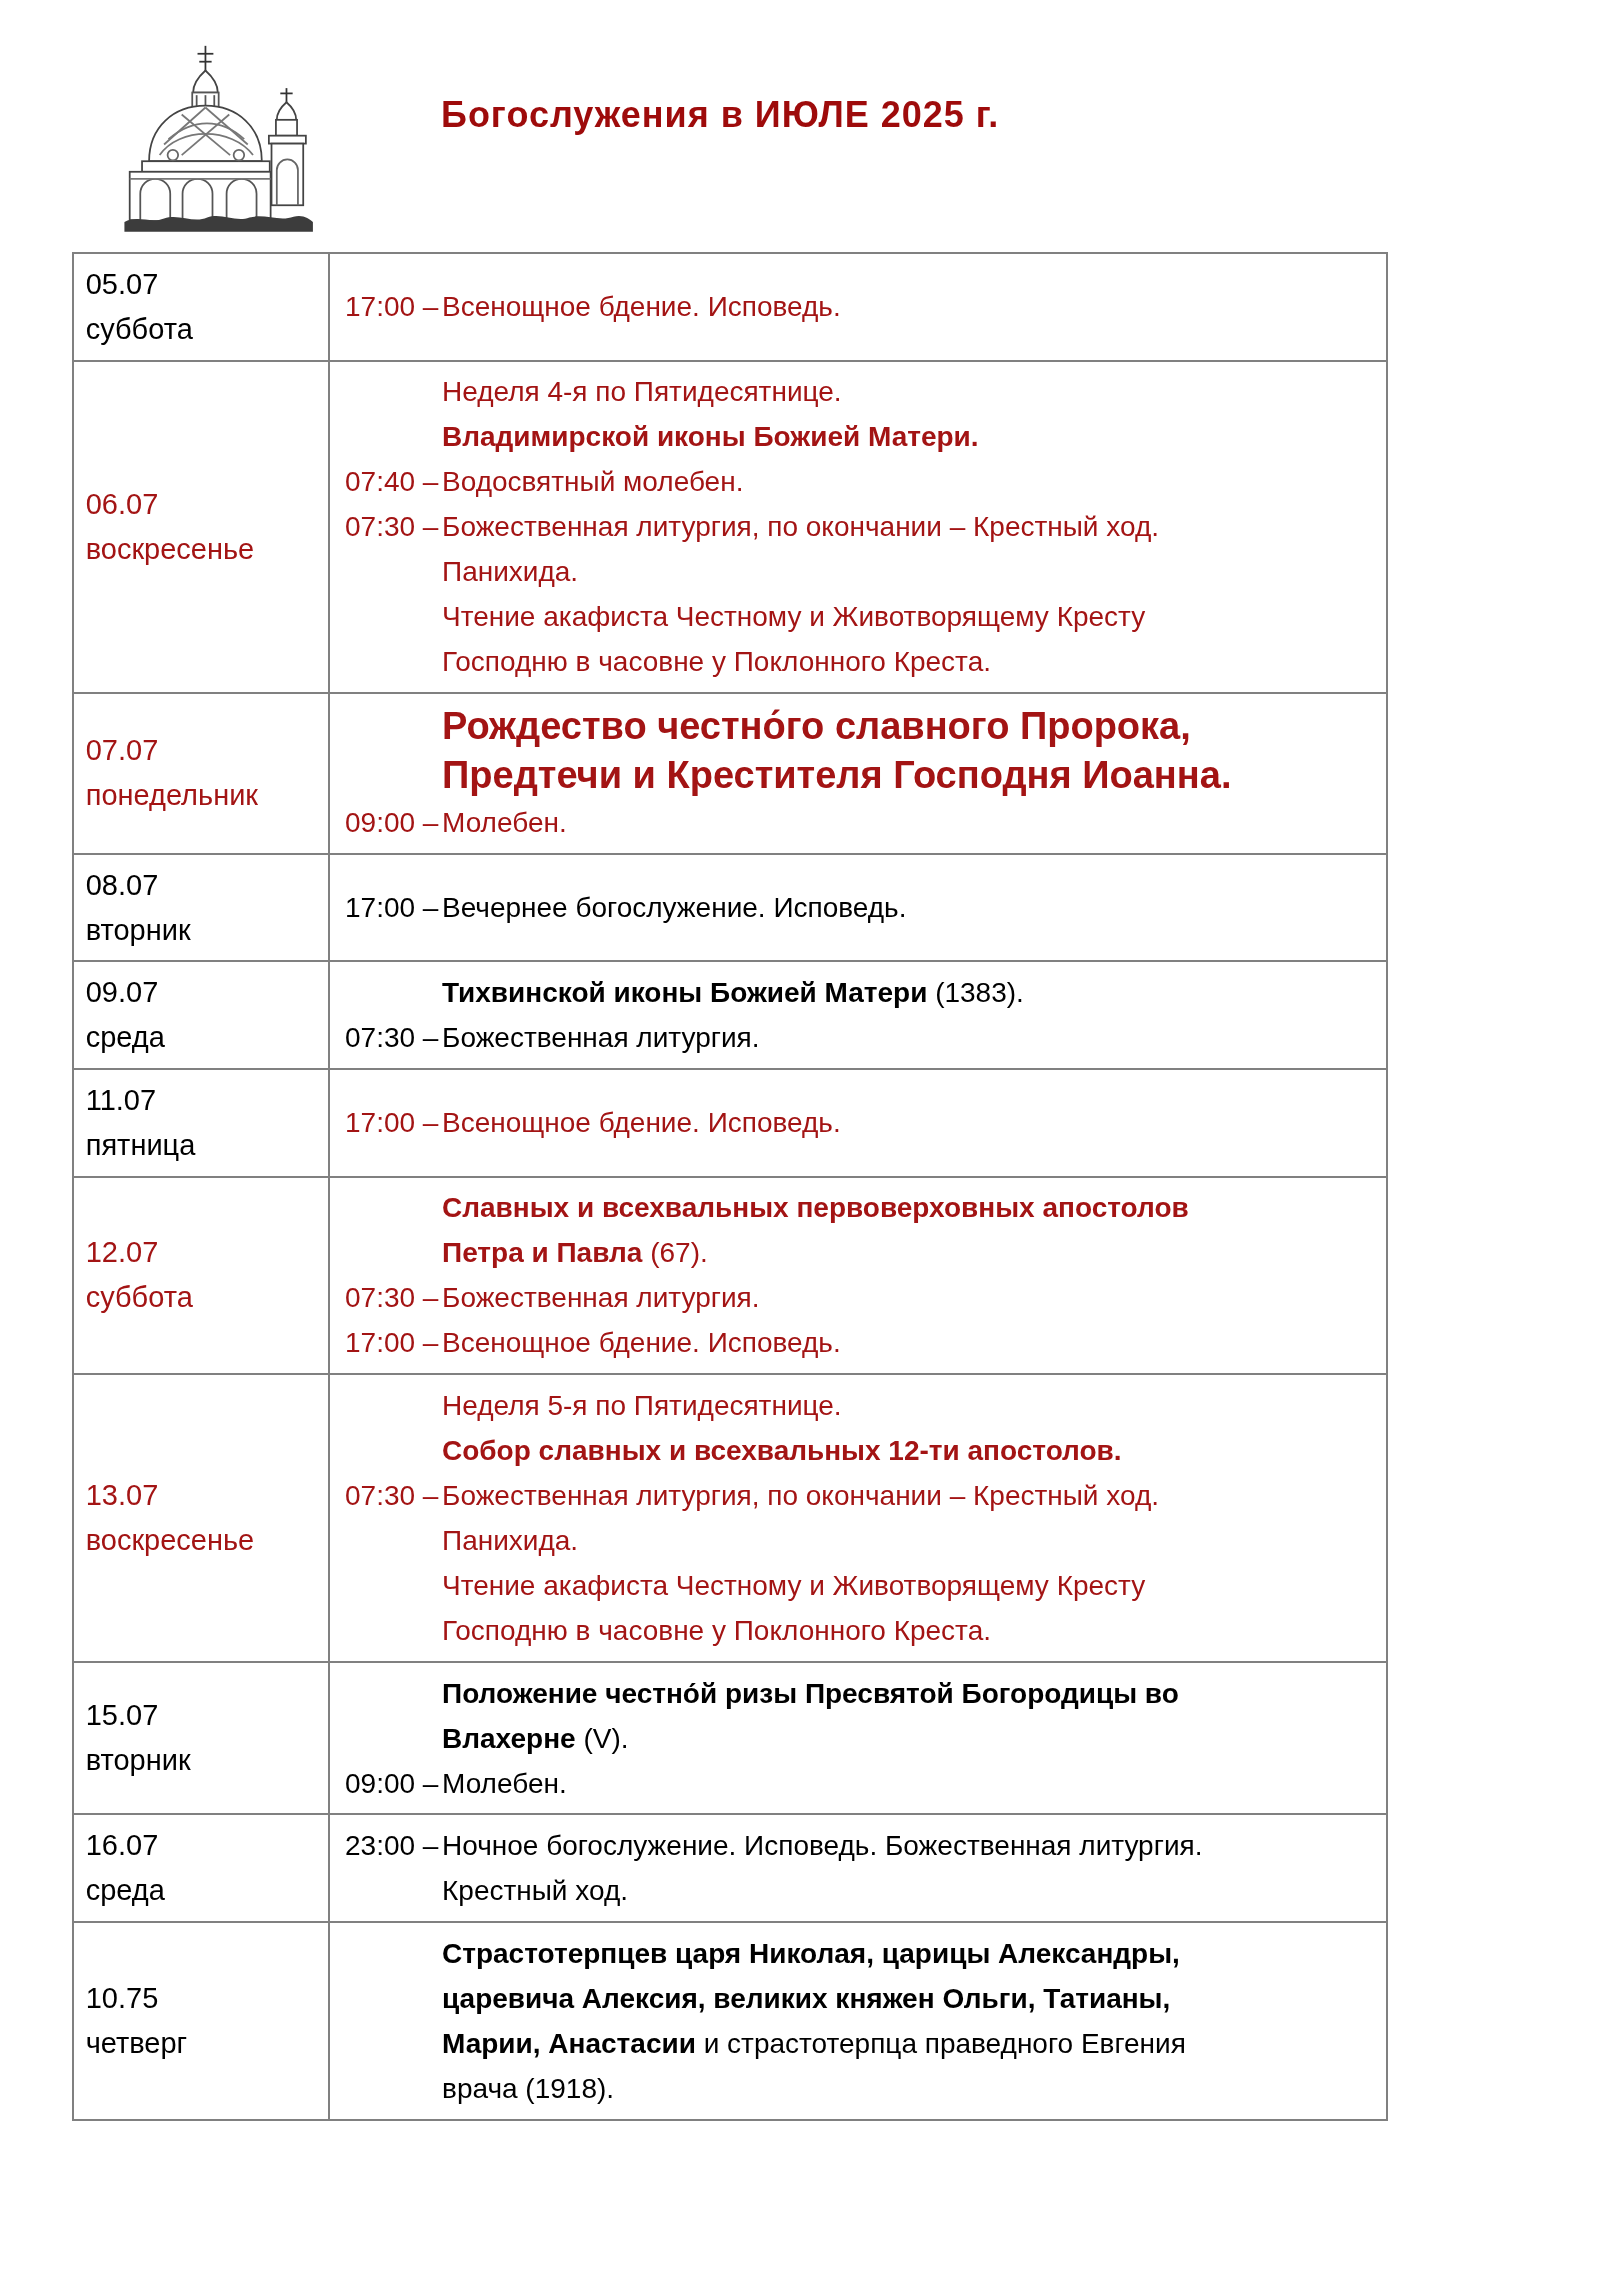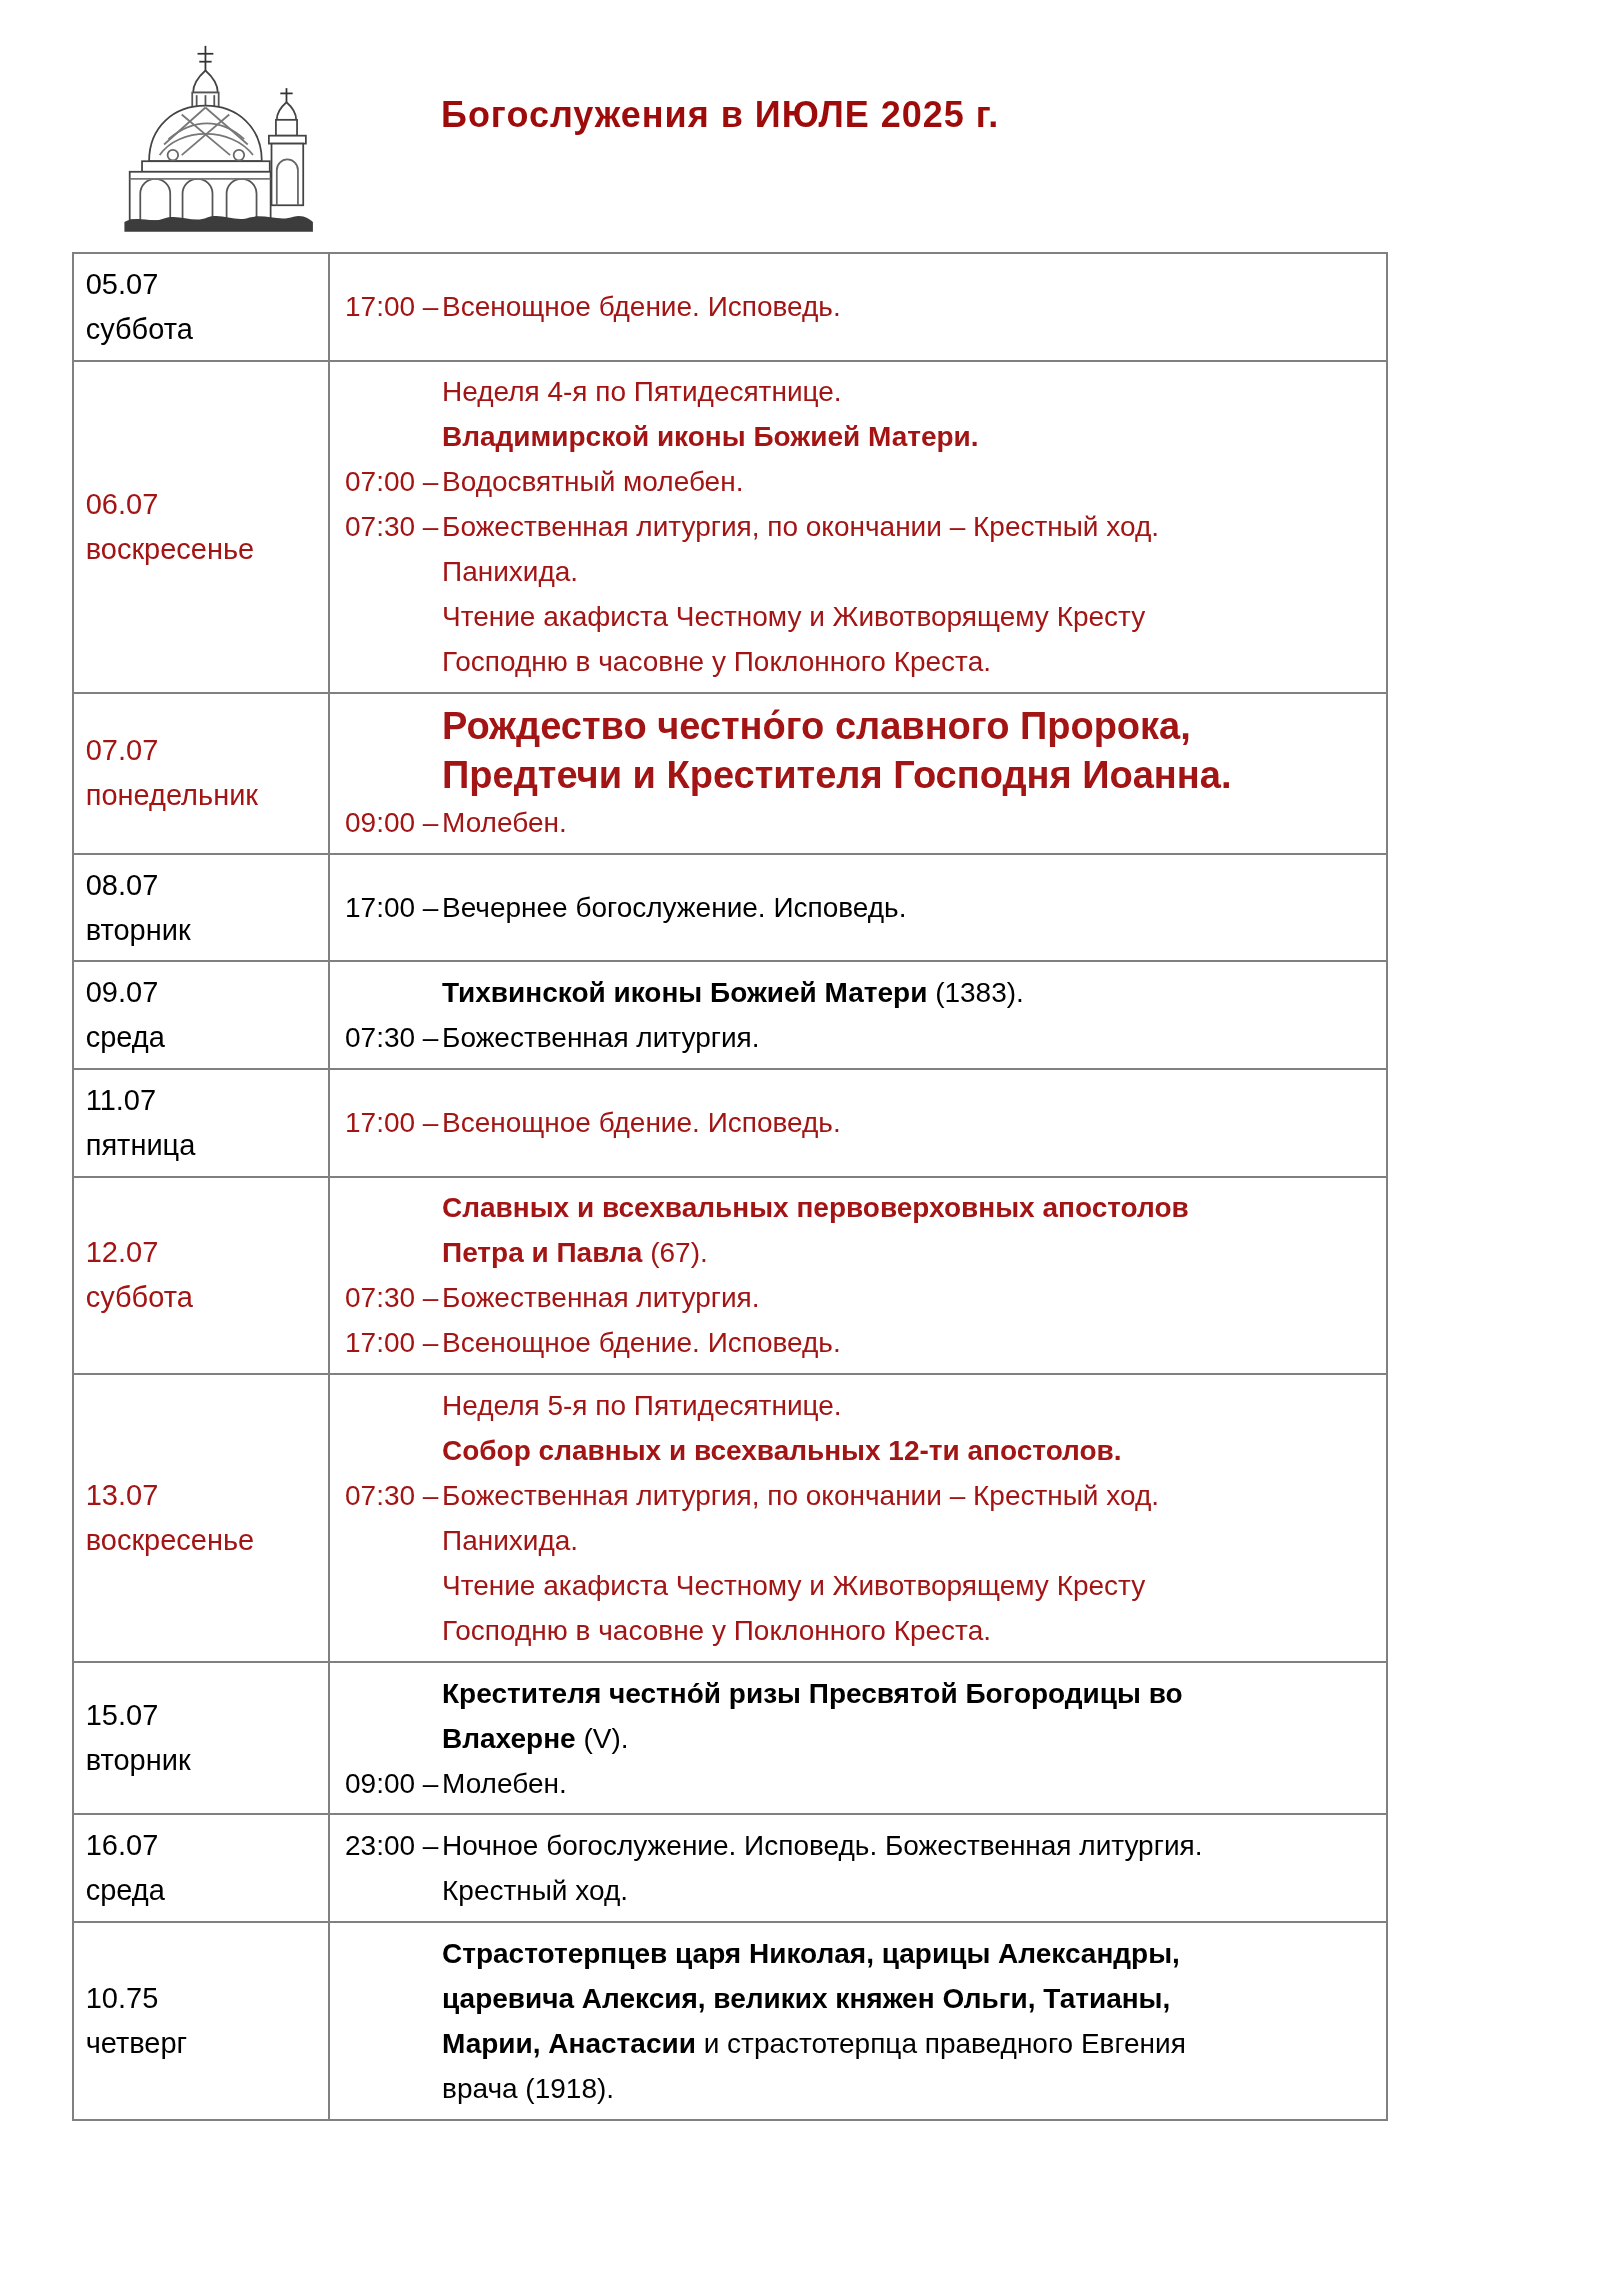--- a/index.html
+++ b/index.html
@@ -104,21 +104,21 @@
   </tr>
 
   <tr>
     <td class="date-cell c-red">
       <div>06.07</div>
       <div>воскресенье</div>
     </td>
     <td class="services-cell c-red">
             <div class="line"><span><span>Неделя 4-я по Пятидесятнице.</span></span></div>
             <div class="line"><span><b>Владимирской иконы Божией Матери.</b></span></div>
-            <div class="line"><span class="time">07:00 –</span><span><span>Водосвятный молебен.</span></span></div>
+            <div class="line"><span class="time">07:40 –</span><span><span>Водосвятный молебен.</span></span></div>
             <div class="line"><span class="time">07:30 –</span><span><span>Божественная литургия, по окончании – Крестный ход.</span></span></div>
             <div class="line"><span><span>Панихида.</span></span></div>
             <div class="line"><span><span>Чтение акафиста Честному и Животворящему Кресту</span></span></div>
             <div class="line"><span><span>Господню в часовне у Поклонного Креста.</span></span></div>
           </td>
   </tr>
 
   <tr>
     <td class="date-cell c-red">
       <div>07.07</div>
@@ -189,21 +189,21 @@
             <div class="line"><span><span>Господню в часовне у Поклонного Креста.</span></span></div>
           </td>
   </tr>
 
   <tr>
     <td class="date-cell c-black">
       <div>15.07</div>
       <div>вторник</div>
     </td>
     <td class="services-cell c-black">
-            <div class="line"><span><b>Крестителя честно́й ризы Пресвятой Богородицы во</b></span></div>
+            <div class="line"><span><b>Положение честно́й ризы Пресвятой Богородицы во</b></span></div>
             <div class="line"><span><b>Влахерне</b><span> (V).</span></span></div>
             <div class="line"><span class="time">09:00 –</span><span><span>Молебен.</span></span></div>
           </td>
   </tr>
 
   <tr>
     <td class="date-cell c-black">
       <div>16.07</div>
       <div>среда</div>
     </td>

